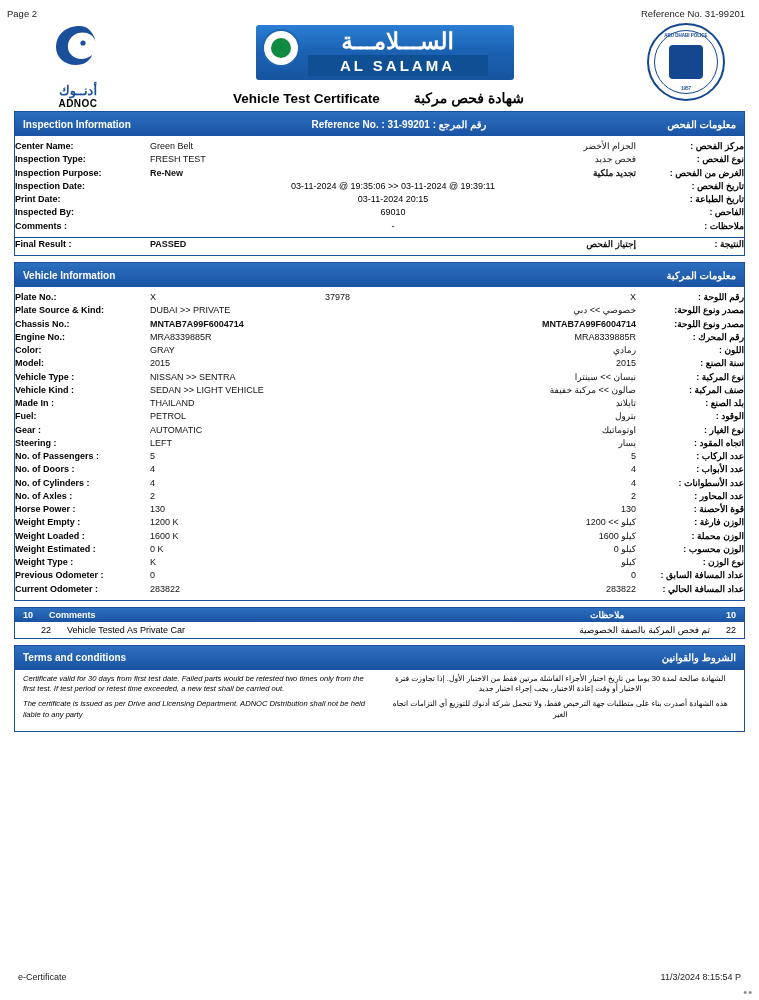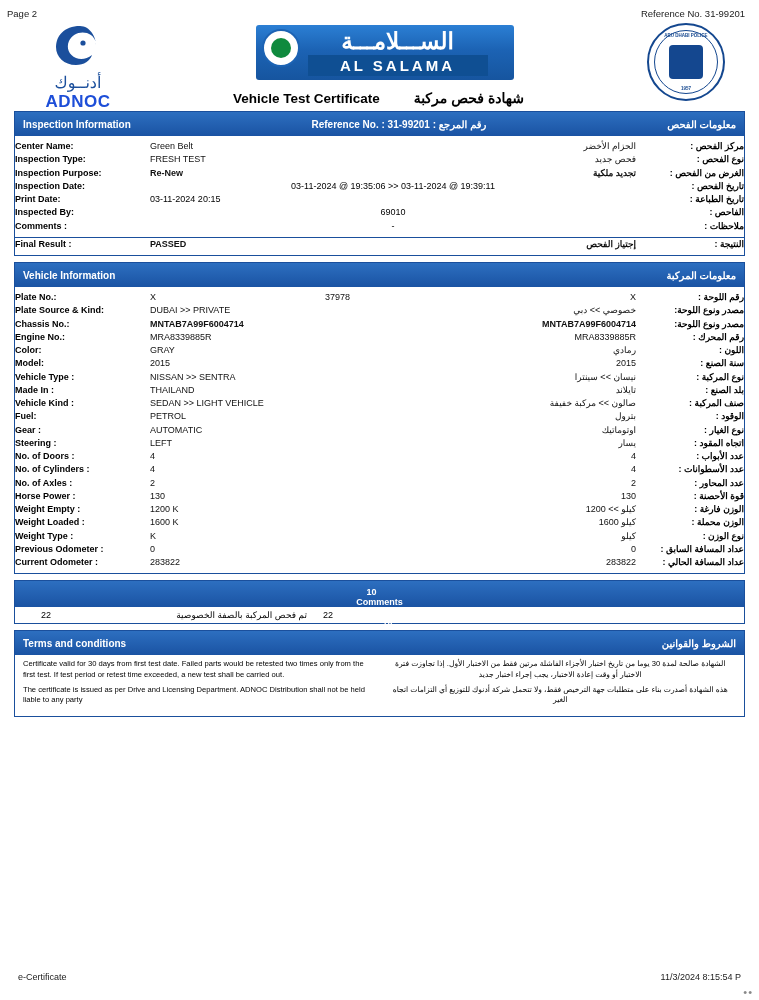--- a/index.html
+++ b/index.html
@@ -46,29 +46,29 @@
     padding-top: 4px;
   }
   .adnoc-mark {
     width: 56px;
     height: 46px;
     margin: 0 auto;
     position: relative;
   }
   .adnoc-mark svg { display:block; }
   .adnoc-ar {
-    font-size: 16px;
+    font-size: 13px;
     color: #1b4f9c;
-    font-weight: normal;
+    font-weight: bold;
     letter-spacing: 1px;
-    margin-top: 4px;
+    margin-top: 14px;
   }
   .adnoc-en {
-    font-size: 17px;
-    color: #1d4ed8;
+    font-size: 10px;
+    color: #000000;
     font-weight: bold;
     letter-spacing: 0.5px;
   }
   .logo-center {
     flex: 1;
     text-align: center;
     padding-top: 6px;
   }
   .salama-band {
     display: inline-block;
@@ -244,22 +244,21 @@
 
   
   .cmt-head {
     background: linear-gradient(180deg,#2d6fc0 0%,#1a53a3 100%);
     color: #fff;
     font-size: 9px;
     font-weight: bold;
     display: flex;
     align-items: center;
     height: 14px;
-    padding: 6px 8px;
-    flex-direction: column;
+    padding: 0 8px;
   }
   .cmt-head .num { width: 26px; }
   .cmt-head .en { flex: 1; }
   .cmt-head .ar { width: 120px; text-align: left; direction: rtl; }
   .cmt-head .num-r { width: 26px; text-align: right; }
   .cmt-body {
     display: flex;
     font-size: 9px;
     padding: 3px 8px;
     align-items: center;
@@ -270,21 +269,21 @@
   .cmt-body .num-r { width: 26px; text-align: right; }
 
   
   .terms-body {
     display: flex;
     font-size: 7.6px;
     line-height: 1.35;
     padding: 4px 8px 6px 8px;
     gap: 10px;
   }
-  .terms-en { width: 50%; }
+  .terms-en { width: 50%; font-style: italic; }
   .terms-ar { width: 50%; direction: rtl; text-align: center; }
   .terms-en p, .terms-ar p { margin: 0 0 5px 0; }
 
   
   .footer {
     position: absolute;
     left: 0;
     right: 0;
     bottom: 18px;
     display: flex;
@@ -381,21 +380,21 @@
             <td class="val-ar blue">تجديد ملكية</td>
             <td class="lbl-ar">الغرض من الفحص :</td>
           </tr>
           <tr>
             <td class="lbl-en">Inspection Date:</td>
             <td class="center-span" colspan="3" style="text-align:center">03-11-2024 @ 19:35:06 &gt;&gt; 03-11-2024 @ 19:39:11</td>
             <td class="lbl-ar">تاريخ الفحص :</td>
           </tr>
           <tr>
             <td class="lbl-en">Print Date:</td>
-            <td class="center-span" colspan="3" style="text-align:left">03-11-2024 20:15</td>
+            <td class="center-span" colspan="3" style="text-align:center">03-11-2024 20:15</td>
             <td class="lbl-ar">تاريخ الطباعة :</td>
           </tr>
           <tr>
             <td class="lbl-en">Inspected By:</td>
             <td class="center-span" colspan="3" style="text-align:center">69010</td>
             <td class="lbl-ar">الفاحص :</td>
           </tr>
           <tr>
             <td class="lbl-en">Comments :</td>
             <td class="center-span" colspan="3" style="text-align:center">-</td>
@@ -469,34 +468,34 @@
             <td class="lbl-ar">سنة الصنع :</td>
           </tr>
           <tr>
             <td class="lbl-en">Vehicle Type :</td>
             <td class="val-en">NISSAN &gt;&gt; SENTRA</td>
             <td class="val-mid"></td>
             <td class="val-ar">نيسان &gt;&gt; سينترا</td>
             <td class="lbl-ar">نوع المركبة :</td>
           </tr>
           <tr>
+            <td class="lbl-en">Vehicle Kind :</td>
+            <td class="val-en">SEDAN &gt;&gt; LIGHT VEHICLE</td>
+            <td class="val-mid"></td>
+            <td class="val-ar">صالون &gt;&gt; مركبة خفيفة</td>
+            <td class="lbl-ar">صنف المركبة :</td>
+          </tr>
+          <tr>
             <td class="lbl-en">Made In :</td>
             <td class="val-en">THAILAND</td>
             <td class="val-mid"></td>
             <td class="val-ar">تايلاند</td>
             <td class="lbl-ar">بلد الصنع :</td>
           </tr>
           <tr>
-            <td class="lbl-en">Vehicle Kind :</td>
-            <td class="val-en">SEDAN &gt;&gt; LIGHT VEHICLE</td>
-            <td class="val-mid"></td>
-            <td class="val-ar">صالون &gt;&gt; مركبة خفيفة</td>
-            <td class="lbl-ar">صنف المركبة :</td>
-          </tr>
-          <tr>
             <td class="lbl-en">Fuel:</td>
             <td class="val-en">PETROL</td>
             <td class="val-mid"></td>
             <td class="val-ar">بترول</td>
             <td class="lbl-ar">الوقود :</td>
           </tr>
           <tr>
             <td class="lbl-en">Gear :</td>
             <td class="val-en">AUTOMATIC</td>
             <td class="val-mid"></td>
@@ -504,20 +503,27 @@
             <td class="lbl-ar">نوع الغيار :</td>
           </tr>
           <tr>
             <td class="lbl-en">Steering :</td>
             <td class="val-en">LEFT</td>
             <td class="val-mid"></td>
             <td class="val-ar">يسار</td>
             <td class="lbl-ar">اتجاه المقود :</td>
           </tr>
           <tr>
+            <td class="lbl-en">No. of Passengers :</td>
+            <td class="val-en">5</td>
+            <td class="val-mid"></td>
+            <td class="val-ar">5</td>
+            <td class="lbl-ar">عدد الركاب :</td>
+          </tr>
+          <tr>
             <td class="lbl-en">No. of Doors :</td>
             <td class="val-en">4</td>
             <td class="val-mid"></td>
             <td class="val-ar">4</td>
             <td class="lbl-ar">عدد الأبواب :</td>
           </tr>
           <tr>
             <td class="lbl-en">No. of Cylinders :</td>
             <td class="val-en">4</td>
             <td class="val-mid"></td>
@@ -544,20 +550,27 @@
             <td class="val-mid"></td>
             <td class="val-ar">كيلو &gt;&gt; 1200</td>
             <td class="lbl-ar">الوزن فارغة :</td>
           </tr>
           <tr>
             <td class="lbl-en">Weight Loaded :</td>
             <td class="val-en">1600 K</td>
             <td class="val-mid"></td>
             <td class="val-ar">كيلو 1600</td>
             <td class="lbl-ar">الوزن محملة :</td>
+          </tr>
+          <tr>
+            <td class="lbl-en">Weight Estimated :</td>
+            <td class="val-en">0   K</td>
+            <td class="val-mid"></td>
+            <td class="val-ar">كيلو 0</td>
+            <td class="lbl-ar">الوزن محسوب :</td>
           </tr>
           <tr>
             <td class="lbl-en">Weight Type :</td>
             <td class="val-en">K</td>
             <td class="val-mid"></td>
             <td class="val-ar">كيلو</td>
             <td class="lbl-ar">نوع الوزن :</td>
           </tr>
           <tr>
             <td class="lbl-en">Previous Odometer :</td>
@@ -580,20 +593,21 @@
 
   <div class="sec">
     <div class="cmt-head">
       <span class="num">10</span>
       <span class="en">Comments</span>
       <span class="ar">ملاحظات</span>
       <span class="num-r">10</span>
     </div>
     <div class="cmt-body">
       <span class="num">22</span>
+      <span class="en">Vehicle Tested As Private Car</span>
       <span class="ar">تم فحص المركبة بالصفة الخصوصية</span>
       <span class="num-r">22</span>
     </div>
   </div>
 
   <div class="sec">
     <div class="sec-head">
       <span>Terms and conditions</span>
       <span class="rtl">الشروط والقوانين</span>
     </div>

